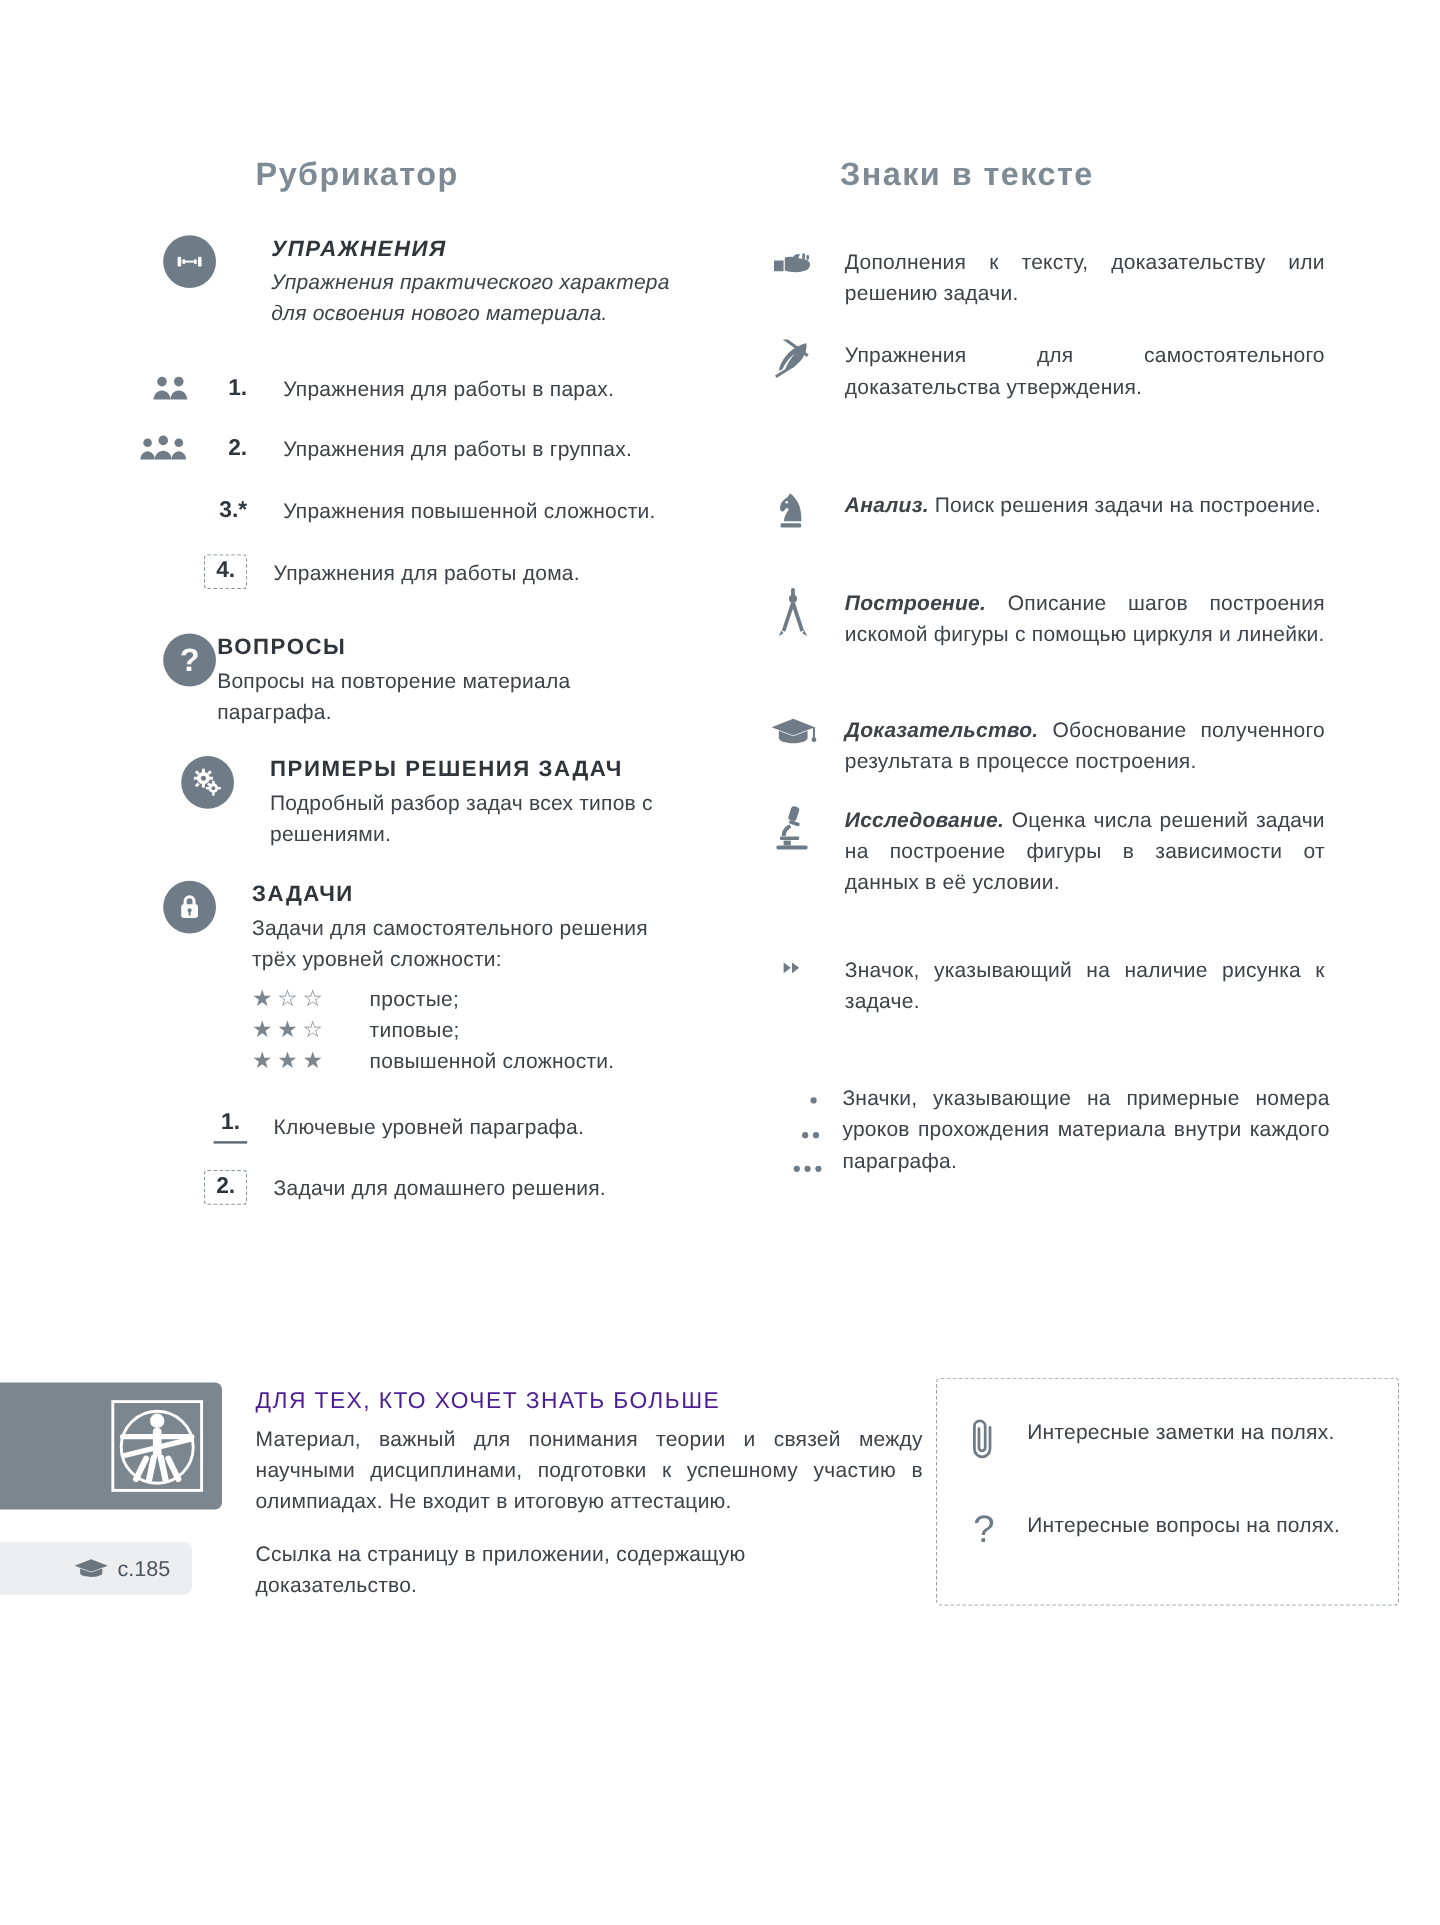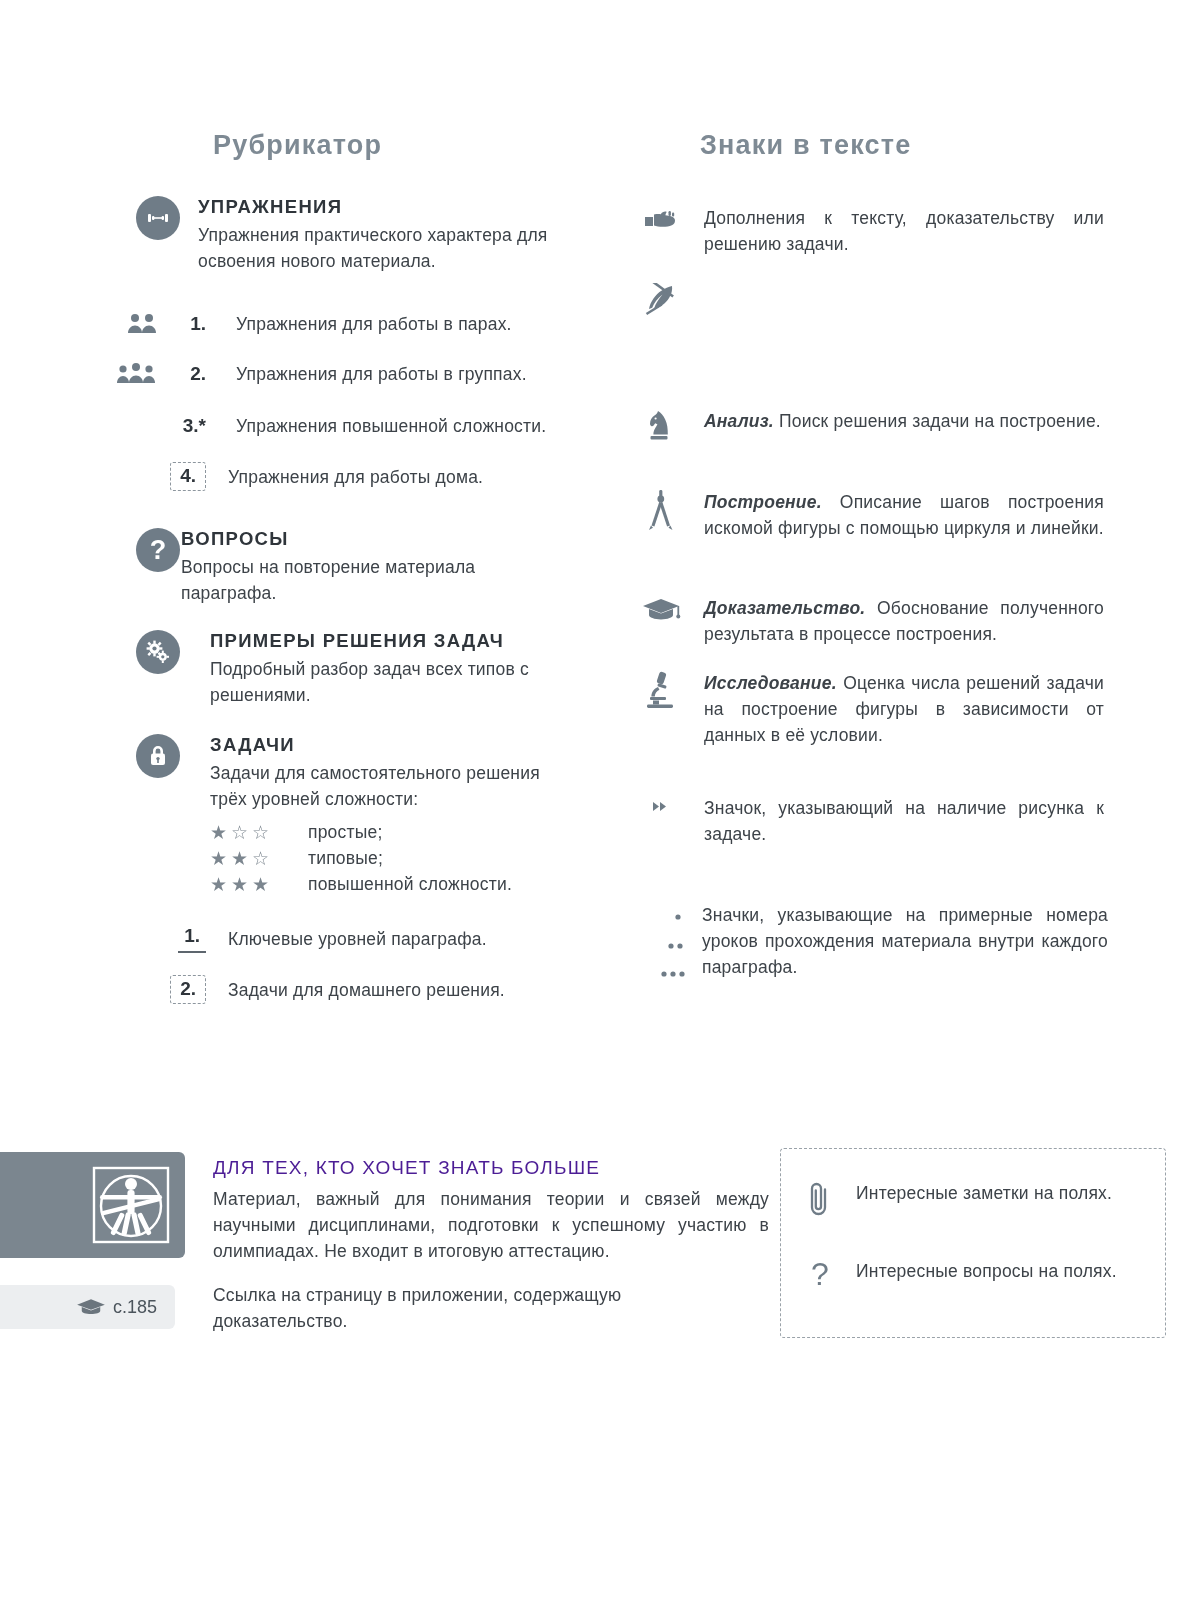--- a/index.html
+++ b/index.html
@@ -131,21 +131,21 @@
     font-size: 19px;
     font-weight: normal;
     letter-spacing: 1.2px;
     color: #4c1d95;
     margin-bottom: 7px;
   }
   #ref-chip {
     position: absolute;
     left: 0px;
     top: 1285px;
-    width: 175px;
+    width: 160px;
     height: 44px;
     background: #eceef0;
     border-top-right-radius: 6px;
     border-bottom-right-radius: 6px;
     display: flex;
     align-items: center;
     justify-content: flex-end;
     gap: 6px;
     padding-right: 18px;
     box-sizing: border-box;
@@ -189,21 +189,21 @@
       <div class="circ">
         <svg width="26" height="26" viewBox="0 0 26 26" aria-hidden="true">
           <rect class="svw" x="3" y="9" width="3" height="8" rx="1"></rect>
           <rect class="svw" x="7" y="11" width="2.4" height="4" rx="1"></rect>
           <rect class="svw" x="9" y="12.2" width="8" height="1.6"></rect>
           <rect class="svw" x="16.6" y="11" width="2.4" height="4" rx="1"></rect>
           <rect class="svw" x="20" y="9" width="3" height="8" rx="1"></rect>
         </svg>
       </div>
     </div>
-    <div style="margin-left:17px; width:356px;">
+    <div style="margin-left:45px; width:356px;font-style:italic;">
       <div class="head">УПРАЖНЕНИЯ</div>
       <div class="txt">Упражнения практического характера для освоения нового материала.</div>
     </div>
   </div>
 
   <div class="row" style="left:122px; top:311px; width:440px; align-items:center;">
     <div class="ic" style="width:40px;">
       <svg width="34" height="26" viewBox="0 0 34 26" aria-hidden="true">
         <circle class="sv" cx="10" cy="7" r="4"></circle>
         <path class="sv" d="M3 22c0-4.2 3.2-7.5 7-7.5s7 3.3 7 7.5z"></path>
@@ -249,21 +249,21 @@
       <div class="circ">
           <span style="font-size:27px; font-weight:bold; line-height:1;">?</span>
         </div>
     </div>
     <div style="width:356px;">
       <div class="head">ВОПРОСЫ</div>
       <div class="txt">Вопросы на повторение материала параграфа.</div>
     </div>
   </div>
 
-  <div class="row" style="left:135px; top:630px; width:430px;">
+  <div class="row" style="left:150px; top:630px; width:430px;">
     <div class="ic" style="width:46px;">
       <div class="circ">
         <svg width="28" height="28" viewBox="0 0 28 28" aria-hidden="true">
           <g class="svw">
             <circle cx="10.5" cy="10.5" r="5.2"></circle>
             <g>
               <rect x="9.3" y="2.6" width="2.4" height="3.2"></rect>
               <rect x="9.3" y="15.2" width="2.4" height="3.2"></rect>
               <rect x="2.6" y="9.3" width="3.2" height="2.4"></rect>
               <rect x="15.2" y="9.3" width="3.2" height="2.4"></rect>
@@ -349,20 +349,21 @@
   </div>
 
   <div class="row" style="left:636px; top:283px; width:470px;">
     <div class="ic" style="width:50px;">
       <svg width="42" height="34" viewBox="0 0 42 34" aria-hidden="true">
         <path class="sv" d="M32 3c-7 1.5-14 6-18.5 12.5C11 19 9.5 22.5 9 26l3.2-1.3C14 20 17.5 15 22.5 11.5 19 15.6 15.6 20.4 14 25.8c6.5-1.5 12-5.5 15.2-11C31.5 11 32.6 7 32 3z"></path>
         <rect class="sv" x="5" y="25" width="18" height="2.4" transform="rotate(-32 14 26)"></rect>
         <rect x="8" y="4" width="28" height="2.6" fill="#6f7c87" transform="rotate(36 22 5)"></rect>
       </svg>
     </div>
+    <div class="txt just" style="margin-left:18px; width:400px;">Упражнения для самостоятельного доказательства утверждения.</div>
   </div>
 
   <div class="row" style="left:636px; top:408px; width:470px;">
     <div class="ic" style="width:50px;">
       <svg width="30" height="36" viewBox="0 0 30 36" aria-hidden="true">
         <path class="sv" d="M12 3c-.4 2-1.6 3.2-3.2 4.3C6 9.2 4 12 4 15.6c0 1.2.4 2 1.2 2.5.9.5 1.8.2 2.4-.6l1.6-2.2 2.2.9c-1.6 3.4-4 5.6-4 10.2h14.4c0-5.5-.4-10.6-2.6-15C17.5 7.8 15 4.6 12 3z"></path>
         <rect class="sv" x="4.5" y="28" width="17" height="3.6" rx="1"></rect>
         <circle cx="9.6" cy="10.5" r="1.1" fill="#ffffff"></circle>
       </svg>
     </div>

